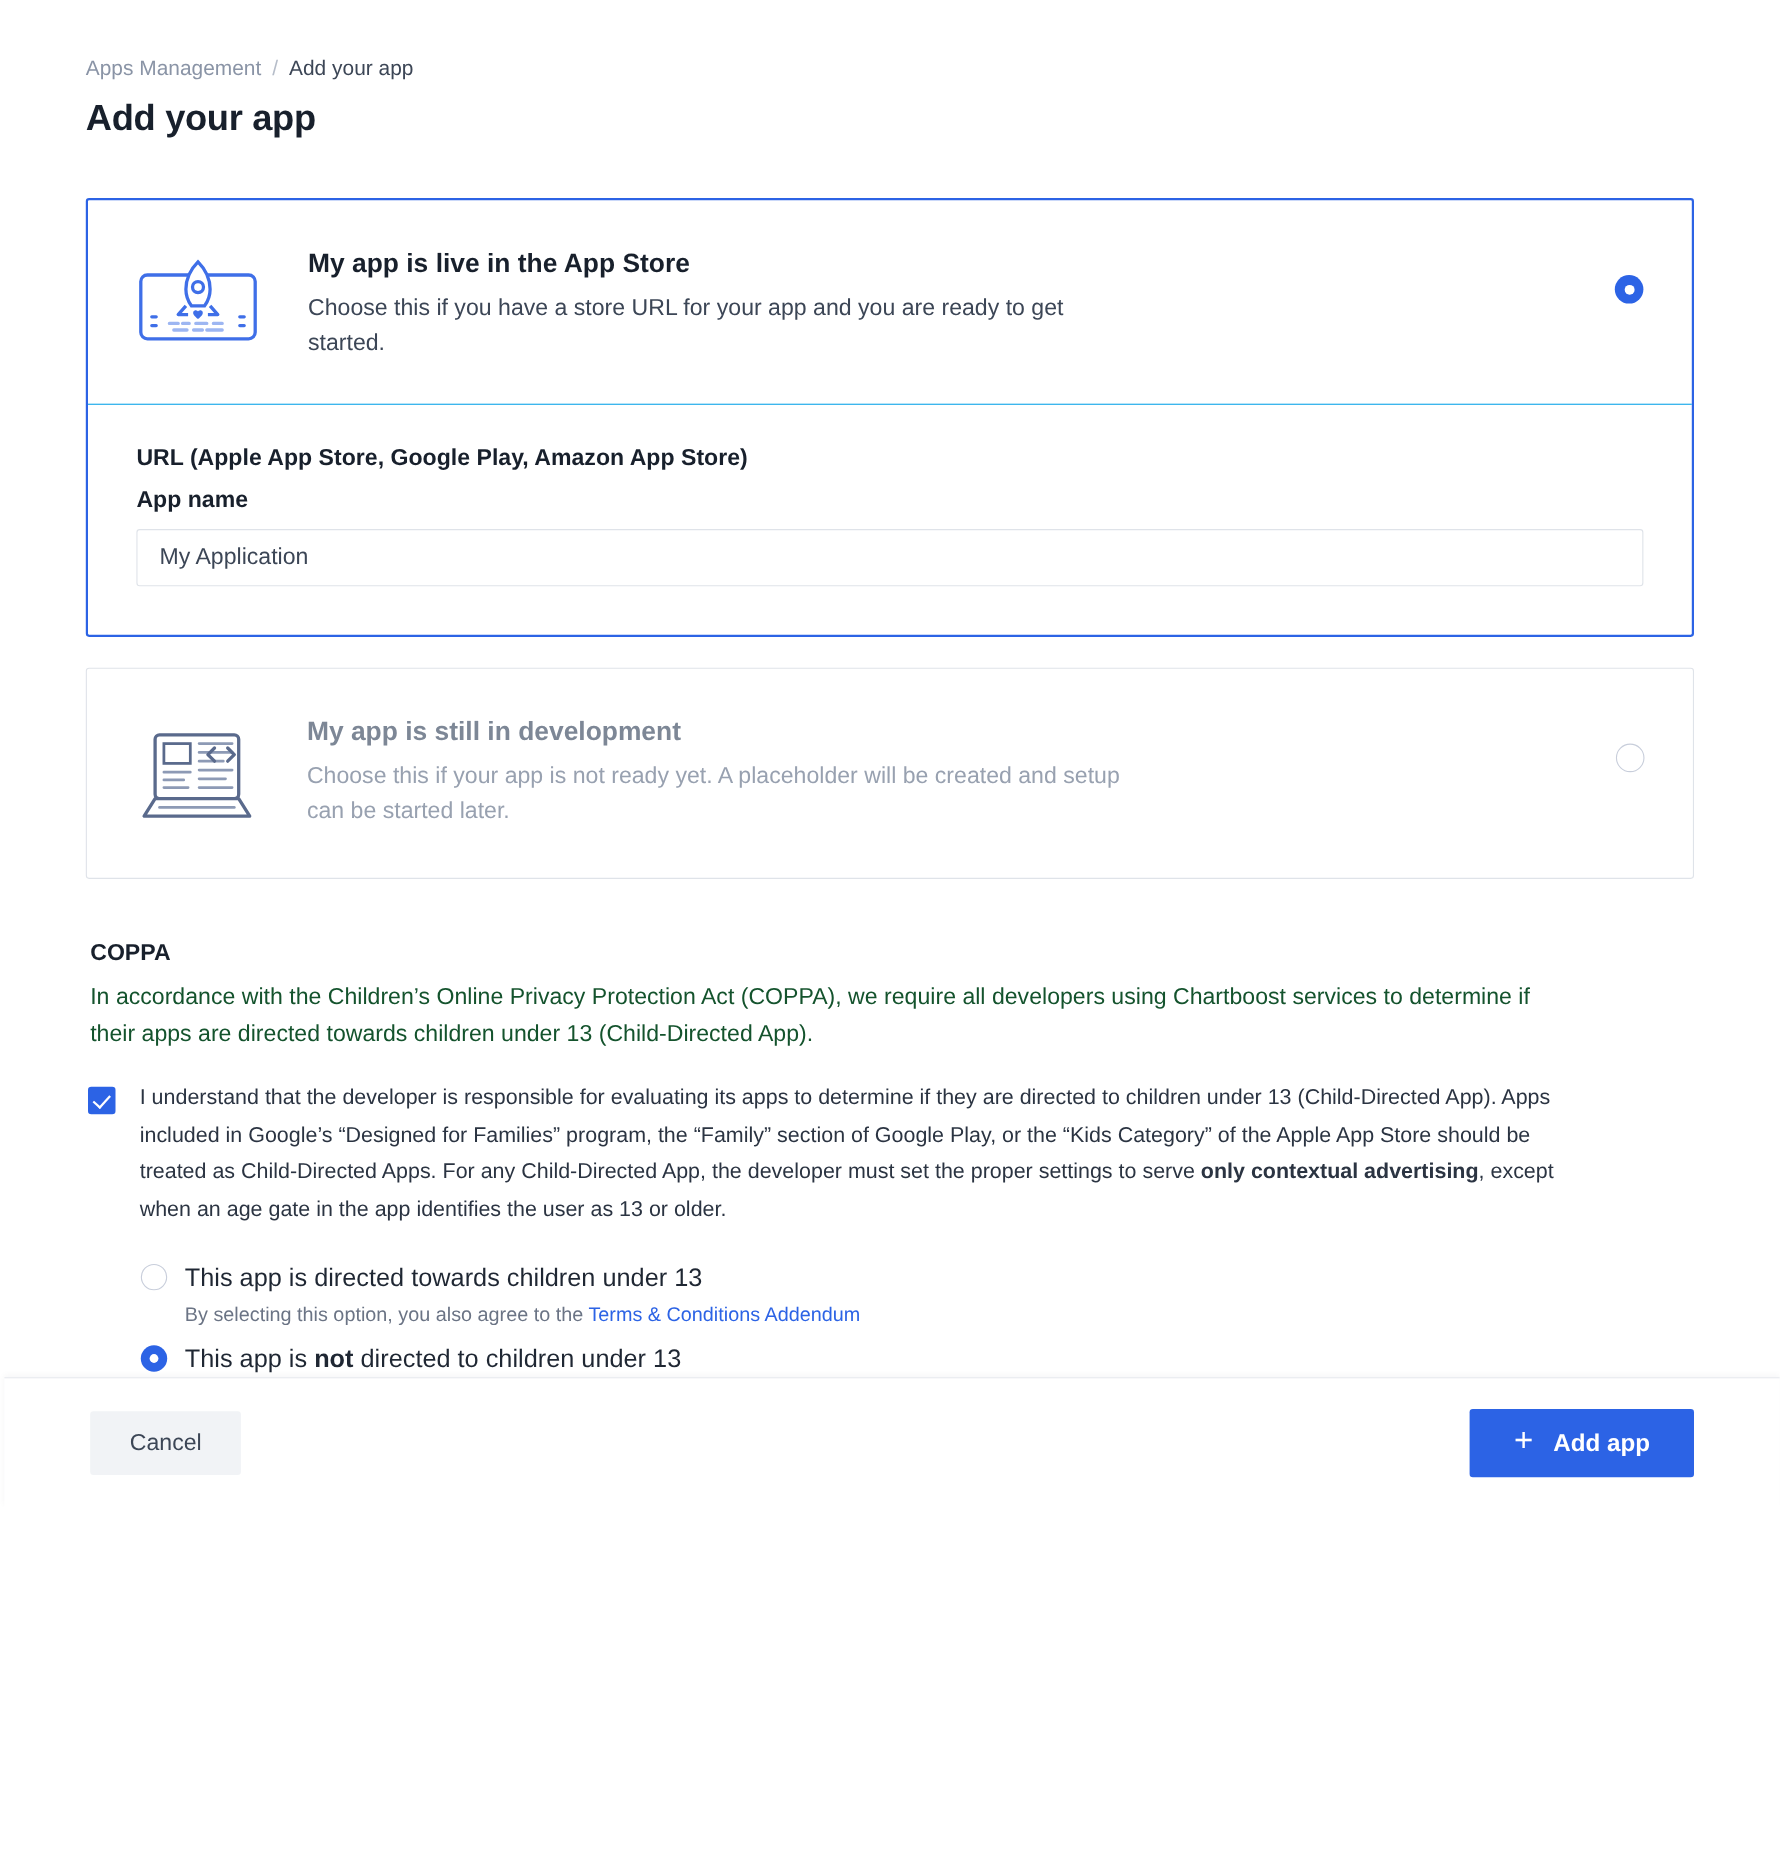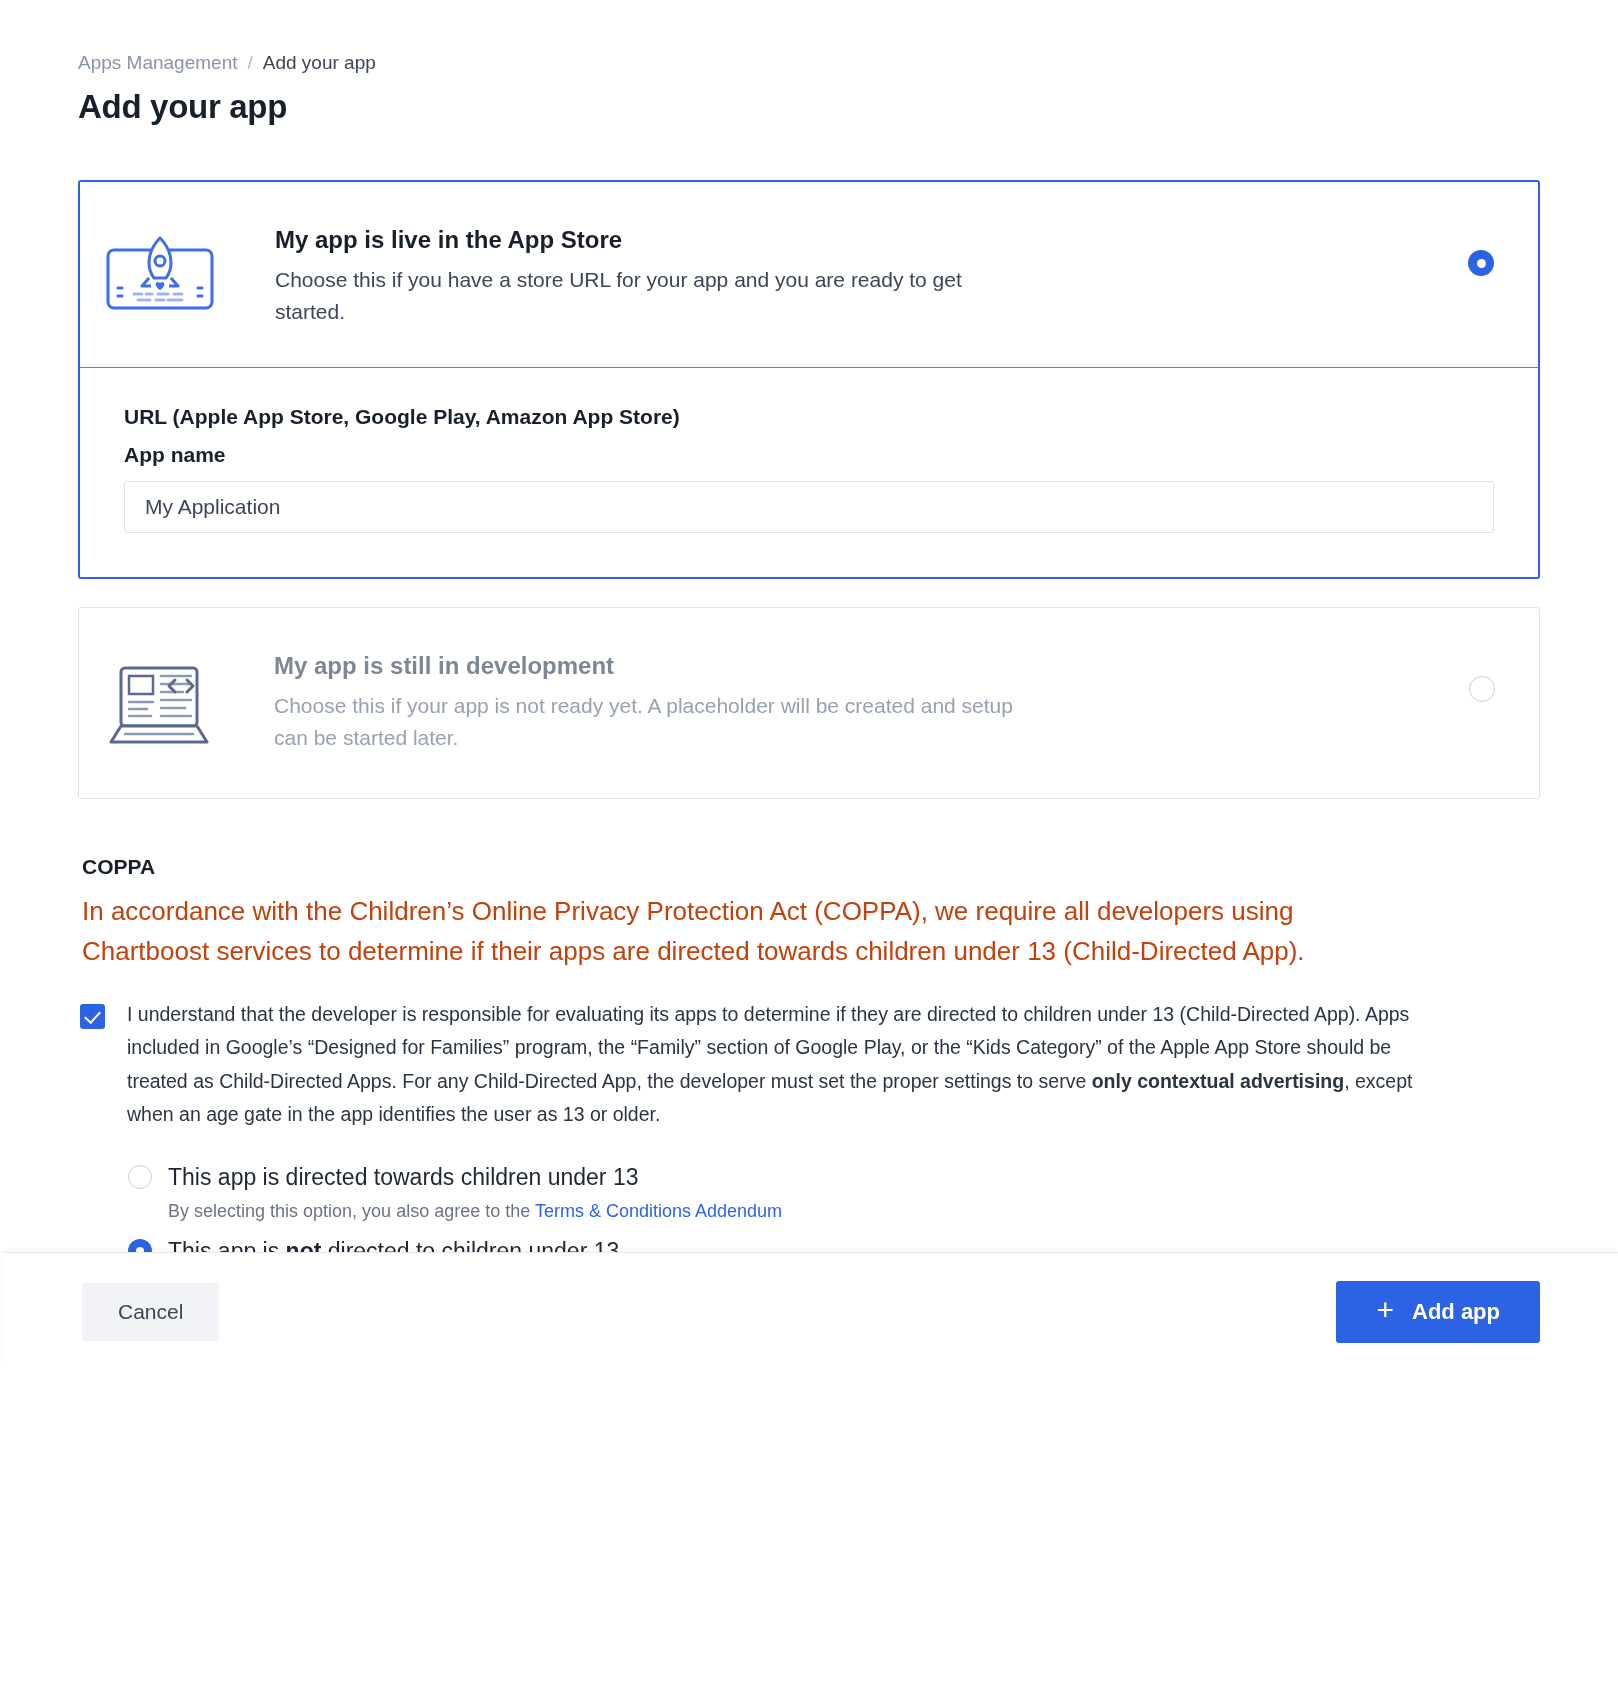--- a/index.html
+++ b/index.html
@@ -49,22 +49,22 @@
     border: 1px solid #dfe3e9;
     border-radius: 3px;
     background: #fff;
   }
   .option-card.selected {
     border: 2px solid #2c63e5;
   }
   .option-head {
     display: flex;
     align-items: flex-start;
-    padding: 42px 44px 40px 20px;
-    gap: 55px;
+    padding: 42px 44px 40px 40px;
+    gap: 40px;
     position: relative;
     cursor: pointer;
   }
   .option-icon {
     width: 120px;
     flex: 0 0 120px;
     display: flex;
     justify-content: center;
     align-items: flex-start;
     padding-top: 4px;
@@ -167,23 +167,23 @@
 
   
   .coppa { margin-top: 56px; padding: 0 2px; }
   .coppa-title {
     font-size: 21px;
     font-weight: bold;
     color: #18202c;
     margin: 0 0 12px 2px;
   }
   .coppa-intro {
-    font-size: 26px;
+    font-size: 21px;
     line-height: 1.55;
-    color: #c2410c;
+    color: #14532d;
     margin: 0 0 26px 2px;
     max-width: 1320px;
   }
   .check-row {
     display: flex;
     gap: 22px;
     align-items: flex-start;
   }
   .checkbox {
     width: 25px; height: 25px;

